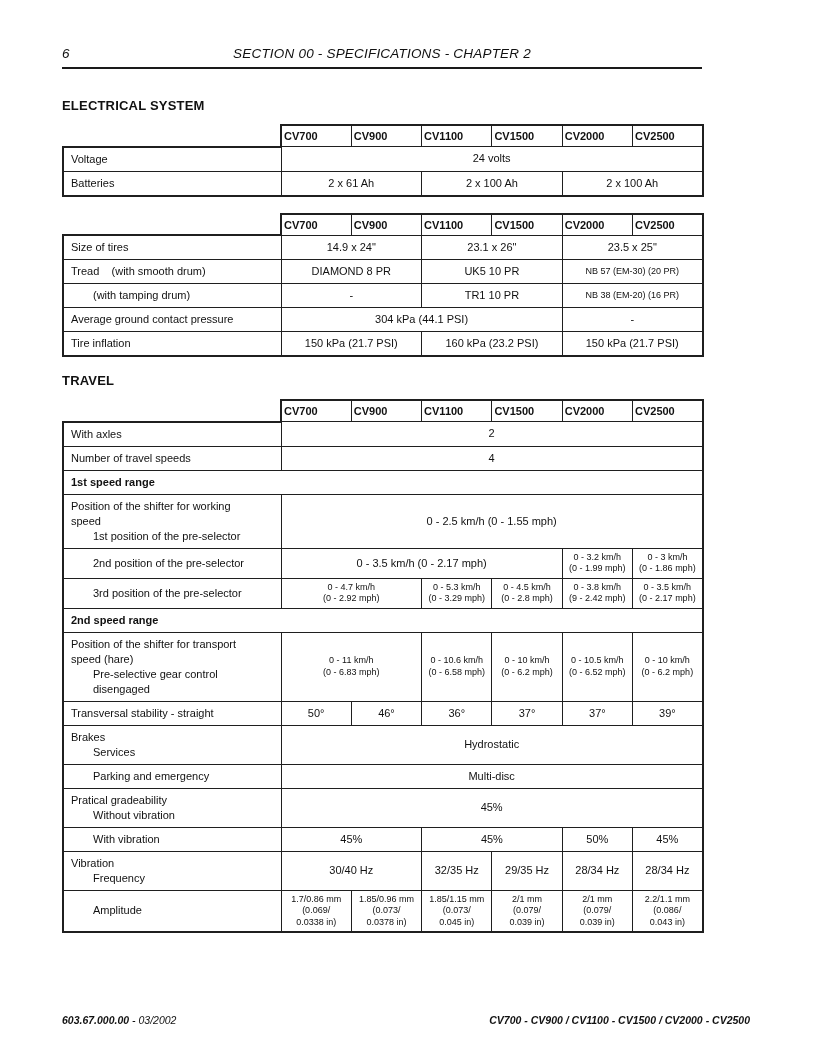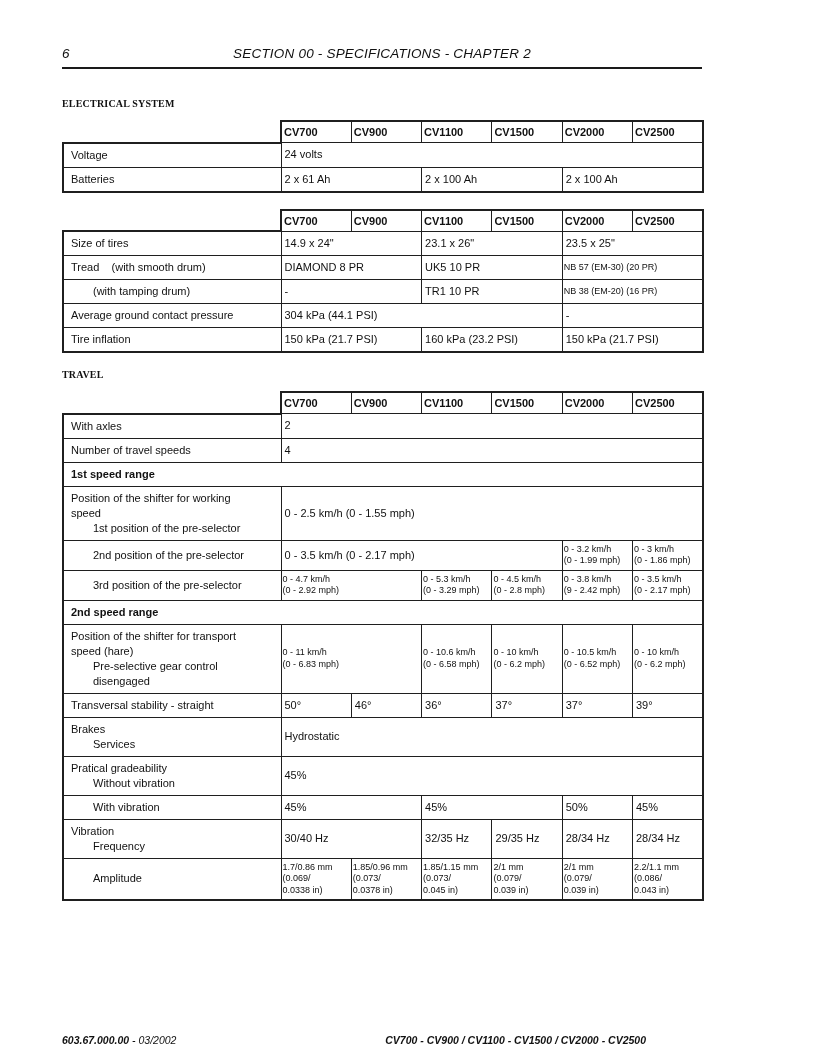--- a/index.html
+++ b/index.html
@@ -14,50 +14,50 @@
 
   
   .pagehead{position:relative;margin-top:46px;height:18px;}
   .pagenum{position:absolute;left:0;top:0;font-size:13.5px;font-style:italic;font-weight:500;}
   .headtitle{text-align:center;font-size:13.5px;font-style:italic;font-weight:500;letter-spacing:.2px;}
   .headrule{border:none;border-top:2.5px solid #1a1a1a;margin:3px 0 0 0;}
 
   
   .section{margin-top:16px;}
   .section.first{margin-top:29px;}
-  .sec-title{font-size:10px;font-weight:bold;margin:0 0 11px 0;letter-spacing:.2px;font-family:Liberation Serif, serif;}
+  .sec-title{font-size:13px;font-weight:bold;margin:0 0 11px 0;letter-spacing:.2px;}
 
   
   .spec-table{border-collapse:collapse;table-layout:fixed;width:640px;font-size:11px;}
   .spec-table th,.spec-table td{border:1px solid #1f1f1f;vertical-align:middle;}
   .spec-table thead th{
     font-size:11px;font-weight:bold;text-align:left;
     padding:4px 2px;border-top-width:2px;
   }
   .spec-table thead th:first-of-type{border-left-width:2px;}
   .spec-table thead th:last-child{border-right-width:2px;}
   .spec-table td.corner{border:none;background:transparent;}
   .spec-table tbody tr>td:first-child{border-left-width:2px;}
   .spec-table tbody tr>td:last-child{border-right-width:2px;}
   .spec-table tbody tr:first-child>td:first-child{border-top-width:2px;margin-left:7px;}
   .spec-table tbody tr:last-child>td{border-bottom-width:2px;}
 
   .spec-table td.label{padding:4px 7px;line-height:15px;}
   .lbl-line{white-space:pre-wrap;}
   .lbl-line.ind{padding-left:22px;}
-  .spec-table td.val{padding:4px 3px;line-height:15px;}
+  .spec-table td.val{text-align:center;padding:4px 3px;line-height:15px;}
   .spec-table td.val.small{font-size:9px;line-height:11.5px;padding:3px 1px;}
   .spec-table td.section-cell{font-weight:bold;padding:4px 7px;line-height:15px;}
   .row-pad td{padding-top:7px;padding-bottom:7px;}
 
   
   .pagefoot{
-    position:absolute;left:62px;top:1014px;width:584px;
+    position:absolute;left:62px;top:1014px;width:688px;
     display:flex;justify-content:space-between;align-items:baseline;
-    font-size:10.5px;font-style:italic;margin-top:20px;
+    font-size:10.5px;font-style:italic;
   }
   .foot-left b{font-weight:bold;}
   .foot-right{font-weight:bold;}
 </style>
 </head>
 <body>
 
 <div class="page">
   <div class="content">
 
@@ -363,20 +363,28 @@
               <td class="label">
                 <div class="lbl-line">Brakes</div>
                 <div class="lbl-line ind">Services</div>
               </td>
               <td colspan="6" class="val">
                 <div>Hydrostatic</div>
               </td>
             </tr>
             <tr>
               <td class="label">
+                <div class="lbl-line ind">Parking and emergency</div>
+              </td>
+              <td colspan="6" class="val">
+                <div>Multi-disc</div>
+              </td>
+            </tr>
+            <tr>
+              <td class="label">
                 <div class="lbl-line">Pratical gradeability</div>
                 <div class="lbl-line ind">Without vibration</div>
               </td>
               <td colspan="6" class="val">
                 <div>45%</div>
               </td>
             </tr>
             <tr>
               <td class="label">
                 <div class="lbl-line ind">With vibration</div>

